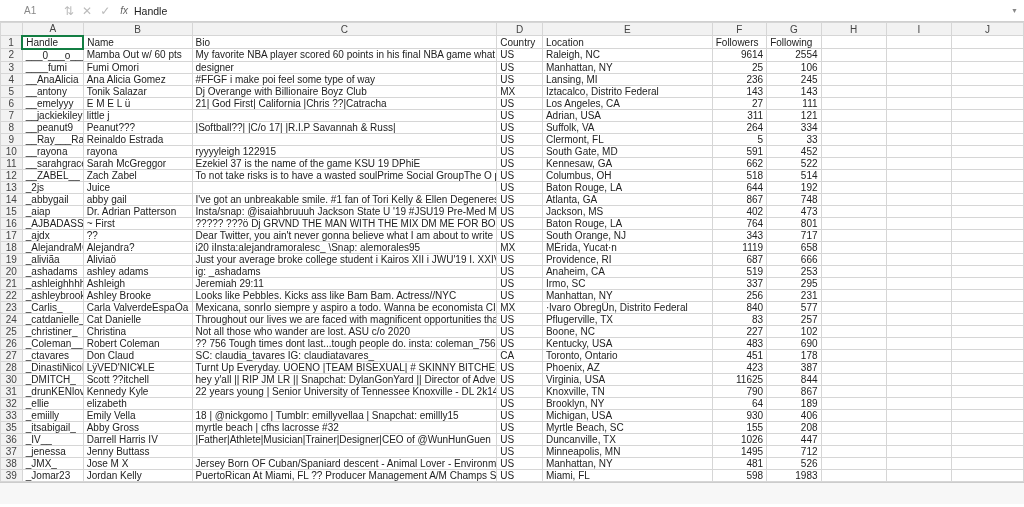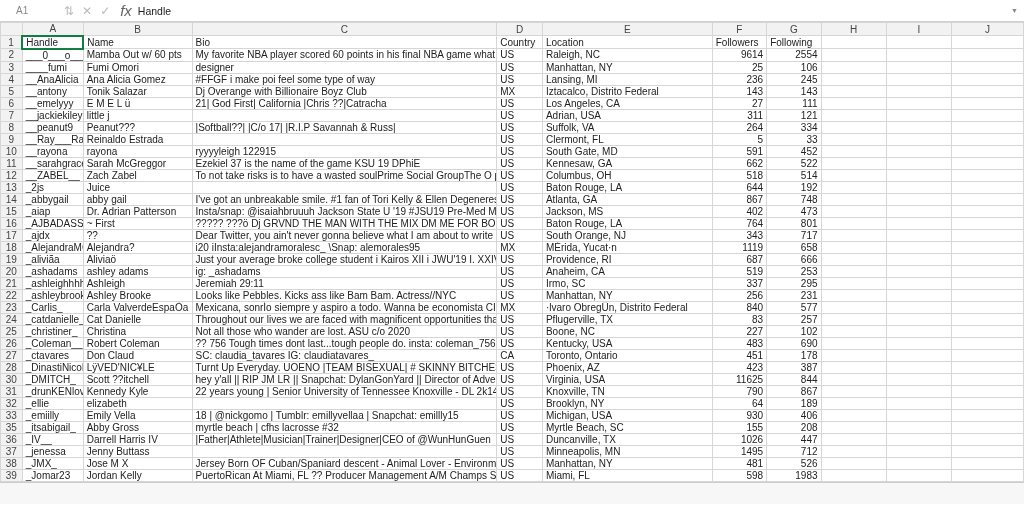--- a/index.html
+++ b/index.html
@@ -1,20 +1,20 @@
 <!DOCTYPE html>
 <html><head>
 <meta charset="utf-8">
 <style>
 * { margin:0; padding:0; box-sizing:border-box; }
 body { font-family:-apple-system,"Segoe UI",Arial,sans-serif; font-size:10.5px; color:#222; background:#fff; overflow:hidden; width:1024px; height:507px; }
 .top-bar { height:22px; border-bottom:1px solid #d0d0d0; display:flex; align-items:center; }
-.cell-ref { width:60px; padding:3px 16px; color:#888; font-size:10px; }
+.cell-ref { width:60px; padding:3px 24px; color:#888; font-size:10px; }
 .ctl { color:#bbb; padding:0 4px; font-size:12px;}
-.fx-label { font-style:italic; font-size:15px; color:#666; padding:0 6px;}
+.fx-label { font-style:italic; font-size:10px; color:#666; padding:0 6px;}
 .fx-val { font-size:10.5px;}
 .scroll-right { margin-left:auto; padding-right:6px; color:#888; font-size:7px;}
 .grid { border-collapse:collapse; table-layout:fixed; width:1024px; font-size:10px; }
 .grid th,.grid td { border:1px solid #d6d6d6; overflow:hidden; white-space:nowrap; text-overflow:clip; height:12px; padding:0 3px; }
 .grid th { background:#f2f2f2; font-weight:400; text-align:center; color:#444; height:13px; }
 .rowhdr { background:#f2f2f2; text-align:center; color:#444; width:20px;}
 .col-A{width:56px;} .col-B{width:100px;} .col-C{width:280px;} .col-D{width:42px;} .col-E{width:156px;} .col-F{width:50px;} .col-G{width:50px;} .col-H{width:60px;} .col-I{width:60px;} .col-J{width:66px;}
 .num{text-align:right;}
 .selected{border:2px solid #137e43 !important;}
 .tabs-area{height:22px;border-top:1px solid #ccc;display:flex;align-items:center;background:#f7f7f7;}

